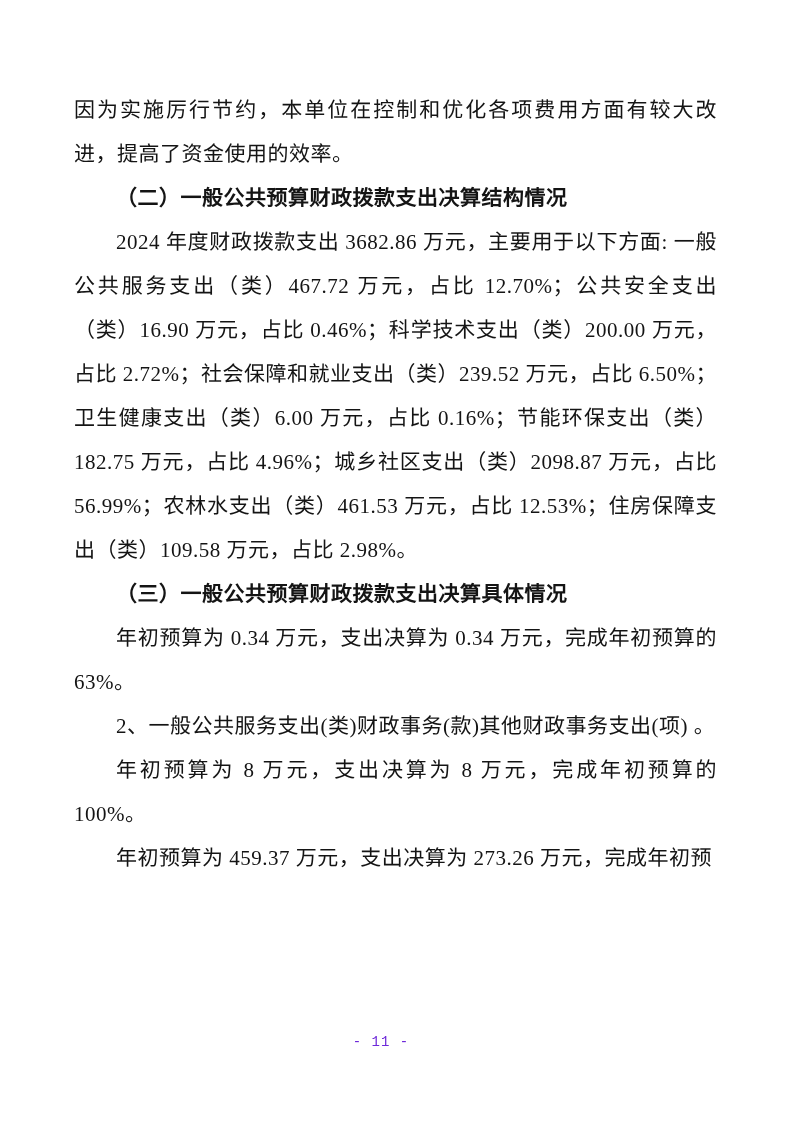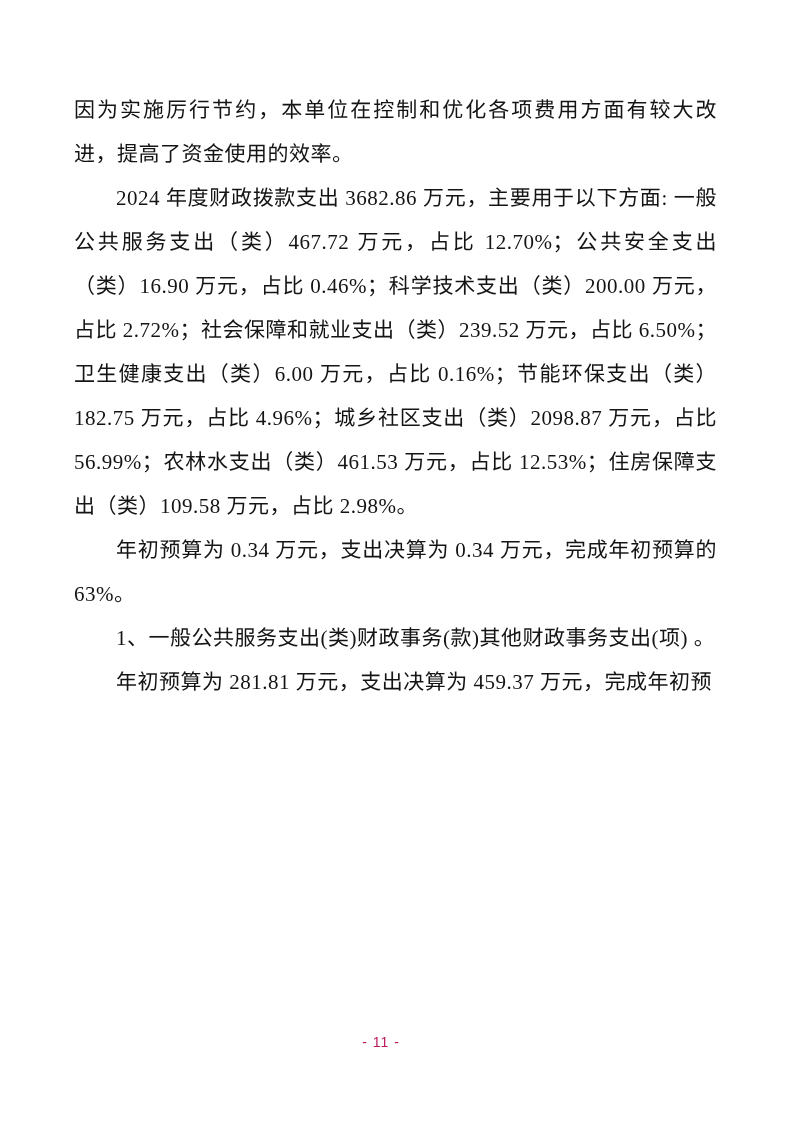--- a/index.html
+++ b/index.html
@@ -44,31 +44,34 @@
     font-family: "Liberation Sans", "DejaVu Sans", sans-serif;
   }
   .page-number {
     position: absolute;
     left: 0;
     width: 762px;
     top: 1034px;
     text-align: center;
     font-size: 14px;
     letter-spacing: 1px;
-    color: #be185d;
-    font-family: Liberation Sans, sans-serif;
+    color: #6d28d9;
+    font-family: Liberation Mono, monospace;
   }
 </style>
 </head>
 <body>
 
 <div class="page">
   <div class="doc-body">
 
   <p class="continuation">因为实施厉行节约，本单位在控制和优化各项费用方面有较大改进，提高了资金使用的效率。</p>
+      <p class="heading">（二）一般公共预算财政拨款支出决算结构情况</p>
       <p class="body">2024 年度财政拨款支出 3682.86 万元，主要用于以下方面: 一般公共服务支出（类）467.72 万元，占比 12.70%；公共安全支出（类）16.90 万元，占比 0.46%；科学技术支出（类）200.00 万元，占比 2.72%；社会保障和就业支出（类）239.52 万元，占比 6.50%；卫生健康支出（类）6.00 万元，占比 0.16%；节能环保支出（类）182.75 万元，占比 4.96%；城乡社区支出（类）2098.87 万元，占比 56.99%；农林水支出（类）461.53 万元，占比 12.53%；住房保障支出（类）109.58 万元，占比 2.98%。</p>
+      <p class="heading">（三）一般公共预算财政拨款支出决算具体情况</p>
       <p class="body">年初预算为 0.34 万元，支出决算为 0.34 万元，完成年初预算的 63%。</p>
-      <p class="body">1、一般公共服务支出(类)财政事务(款)其他财政事务支出(项) 。</p>
-      <p class="body">年初预算为 281.81 万元，支出决算为 459.37 万元，完成年初预</p>
+      <p class="body">2、一般公共服务支出(类)财政事务(款)其他财政事务支出(项) 。</p>
+      <p class="body">年初预算为 8 万元，支出决算为 8 万元，完成年初预算的 100%。</p>
+      <p class="body">年初预算为 459.37 万元，支出决算为 273.26 万元，完成年初预</p>
     </div>
 </div>
 
 <div class="page-number">- 11 -</div>
 
 </body></html>

